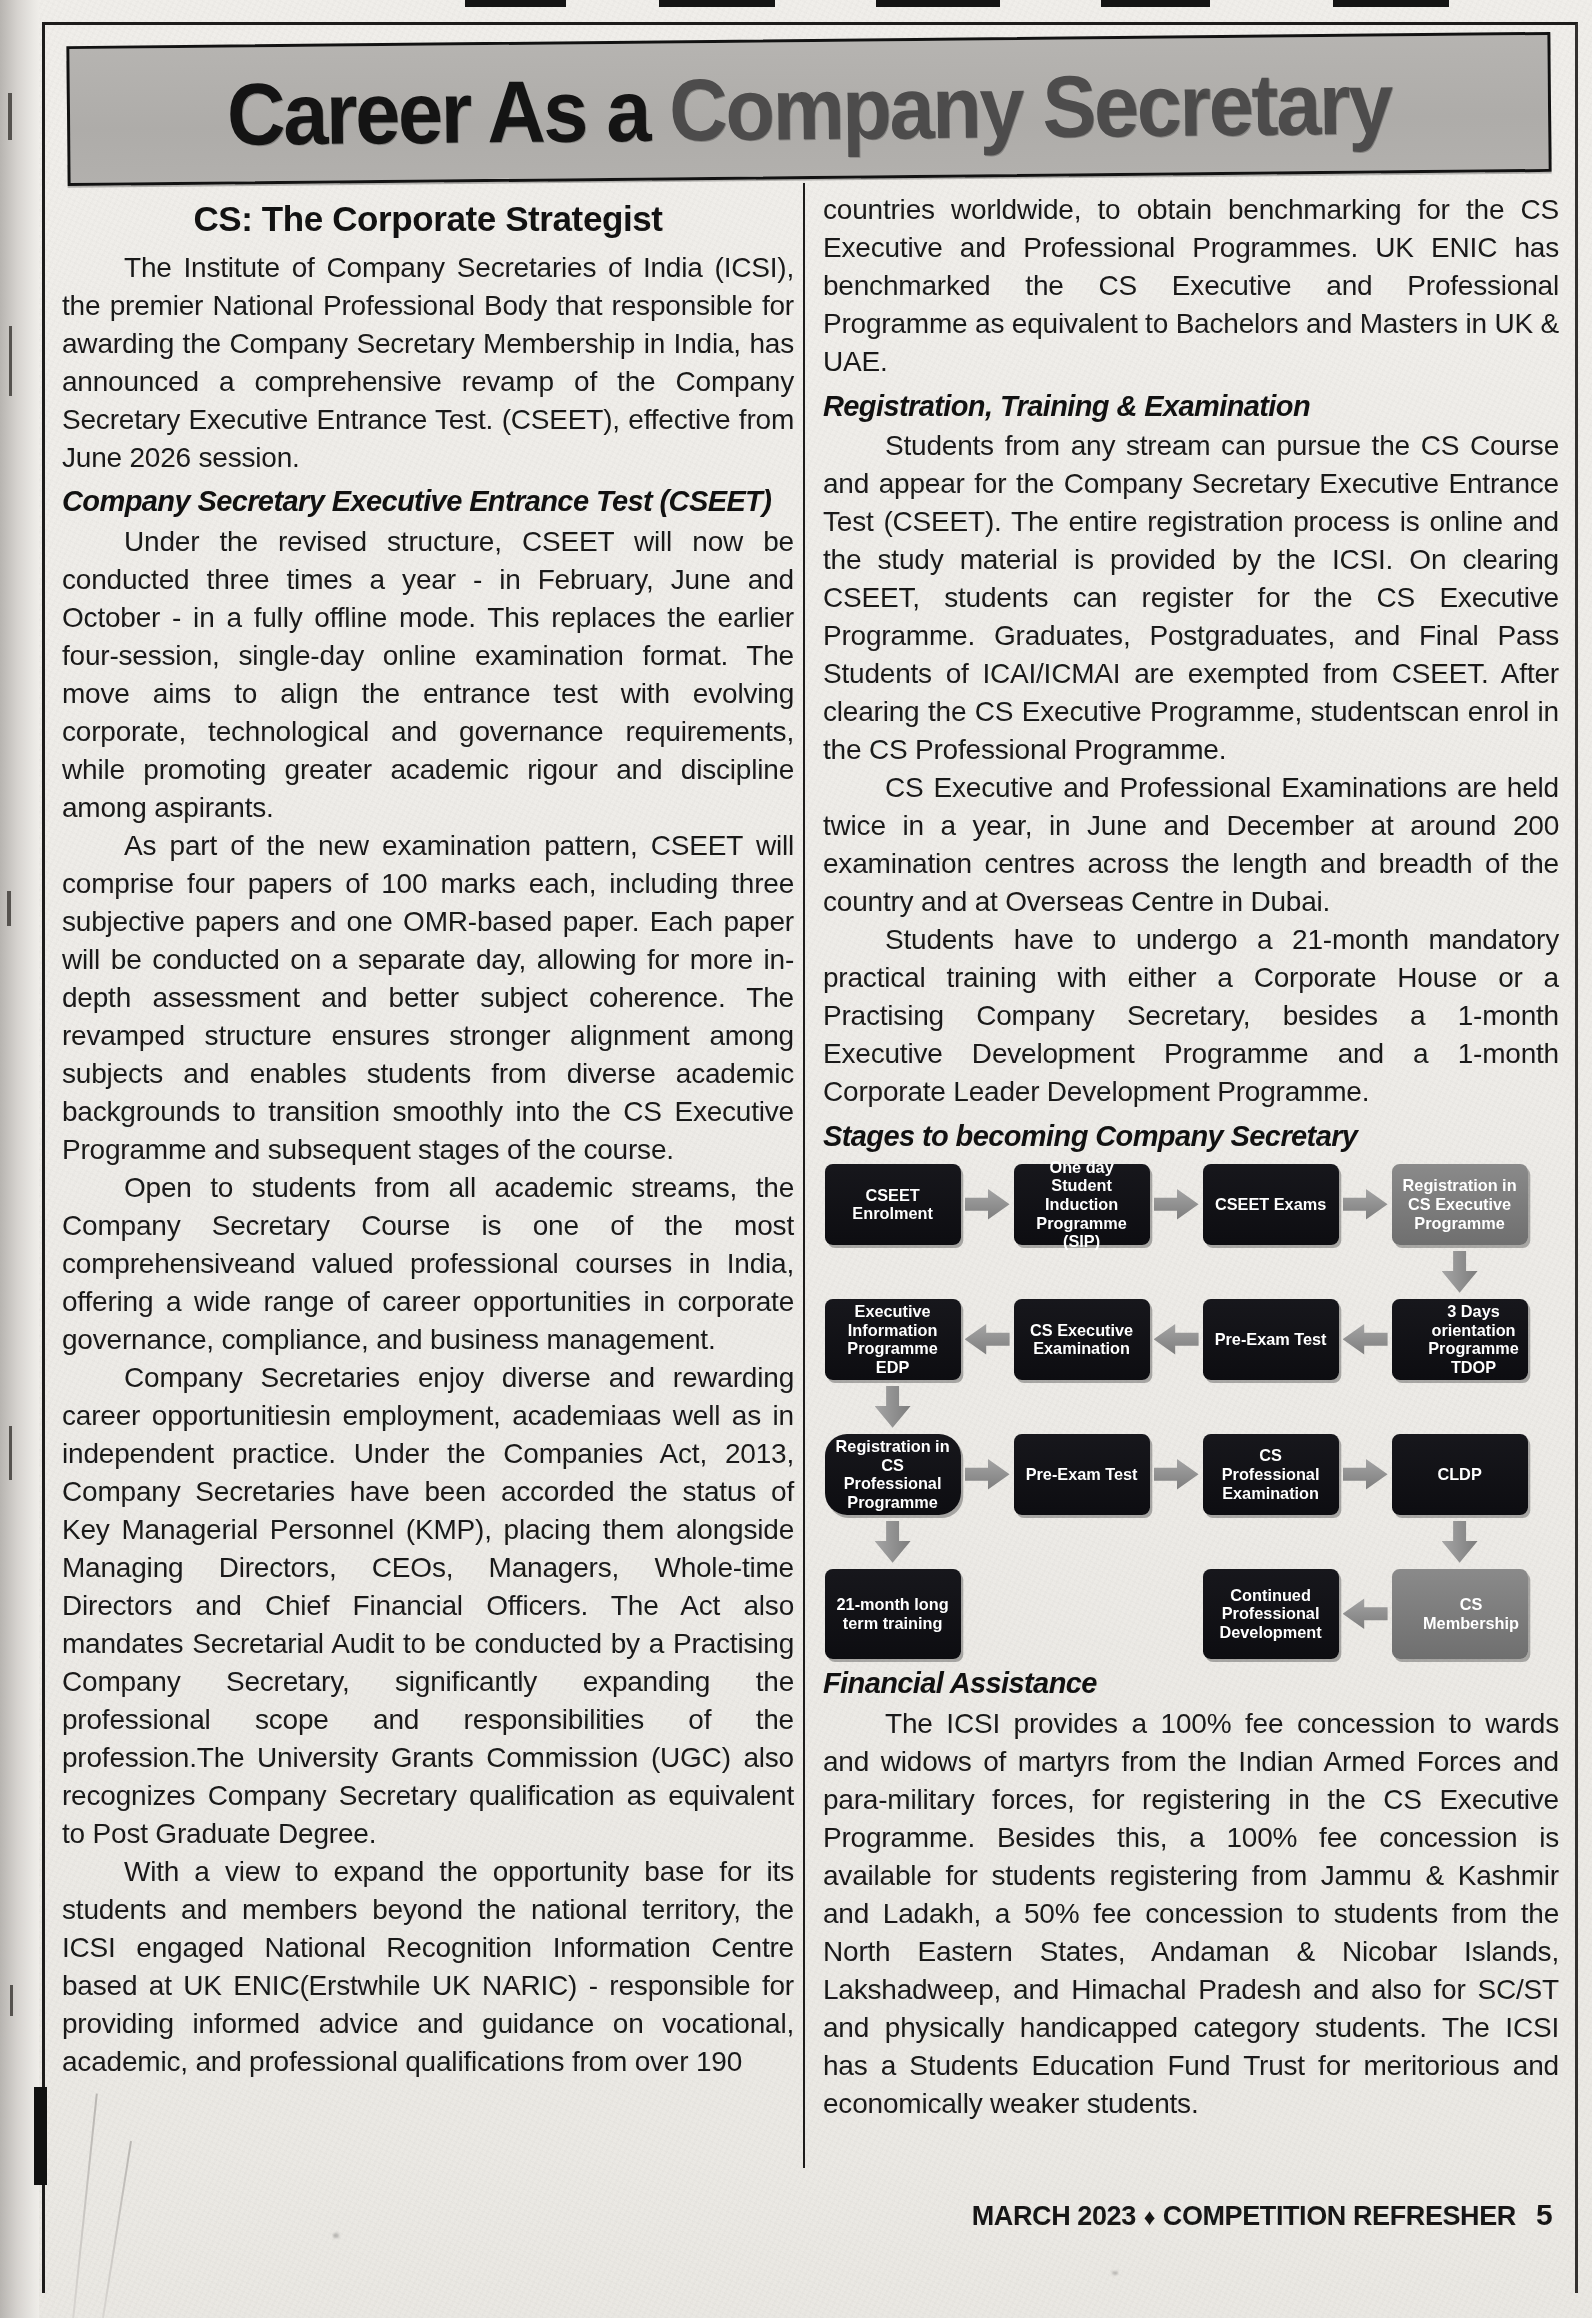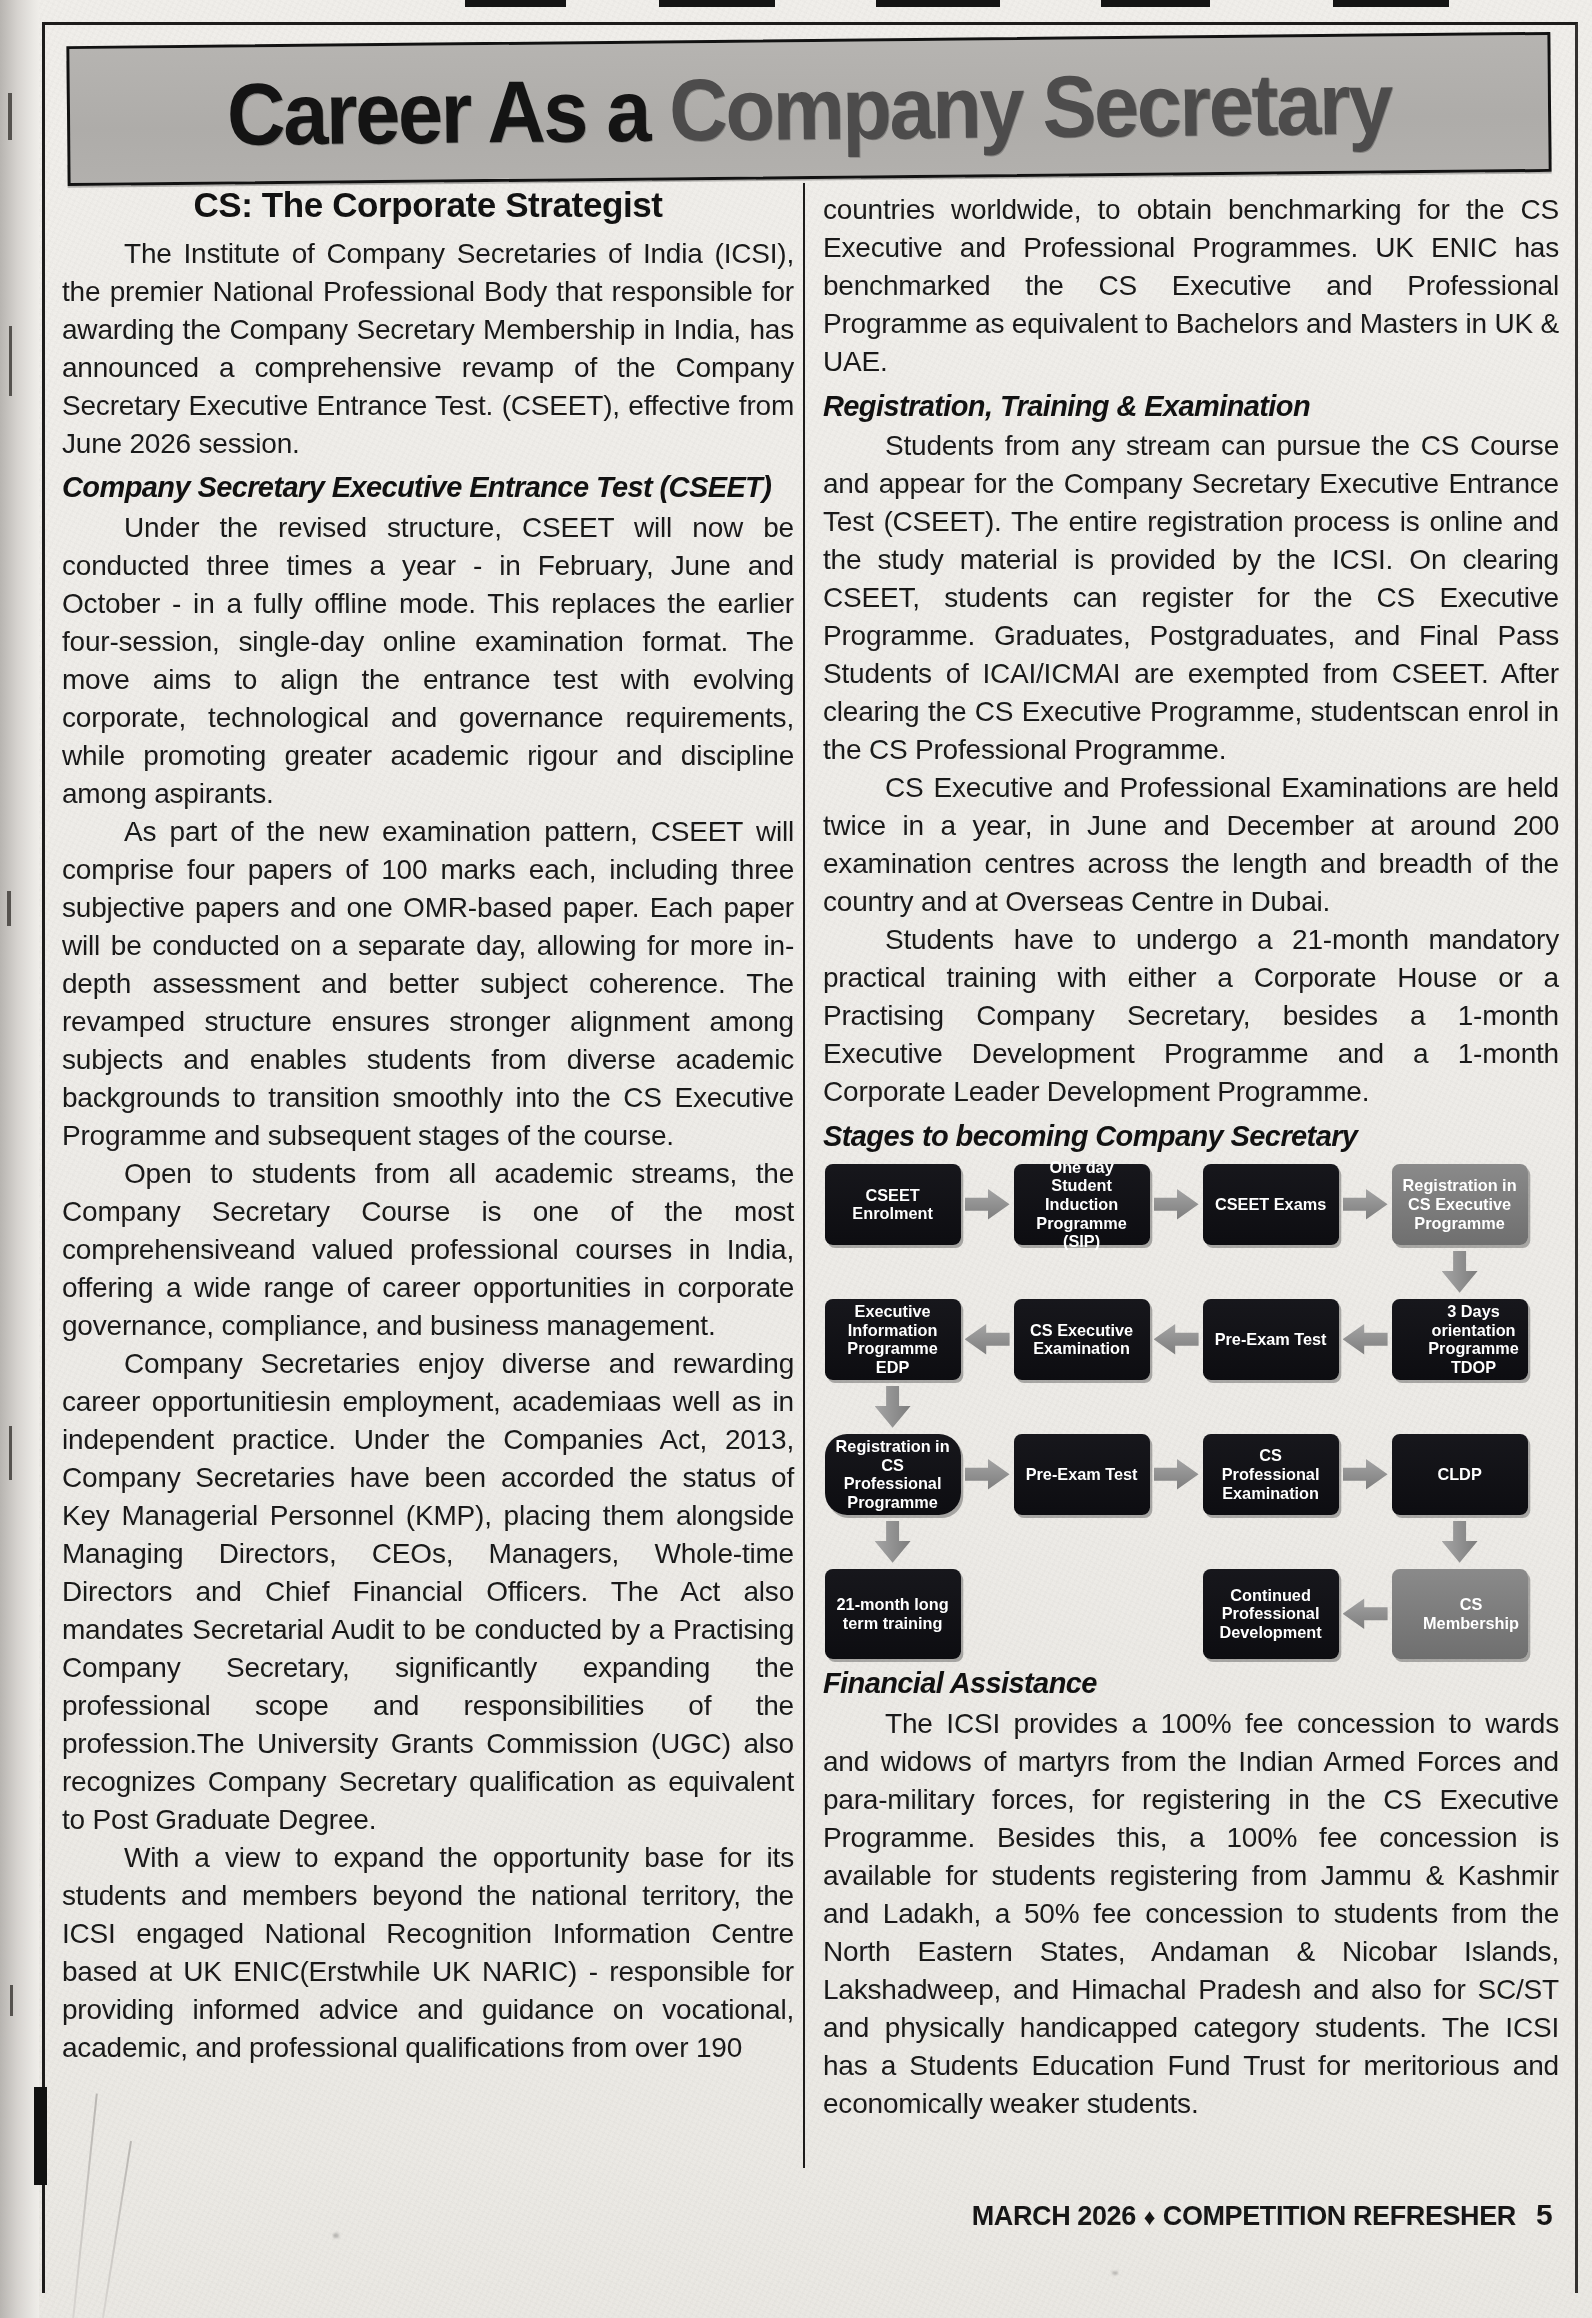--- a/index.html
+++ b/index.html
@@ -40,21 +40,21 @@
   }
   .masthead .title{
     font-size:81px;font-weight:bold;letter-spacing:-2.3px;white-space:nowrap;
     transform:scaleY(1.08);
     text-shadow:0.8px 0.8px 0 rgba(0,0,0,0.25);
   }
   .t-black{color:#141414;}
   .t-gray{color:#4d4c4c;}
   
   .divider{position:absolute;left:803px;top:183px;width:2.3px;height:1985px;background:#1c1b1a;}
-  .col{position:absolute;top:182px;}
+  .col{position:absolute;top:196px;}
   .col-left{left:62px;width:732px;}
   .col-right{left:823px;top:191px;width:736px;}
   p.body{
     margin:0;font-size:28px;line-height:38px;text-align:justify;
     text-indent:62px;color:#191919;letter-spacing:-0.2px;
   }
   p.body.no-indent{text-indent:0;}
   h2.cs-head{
     margin:0 0 7.8px 0;font-size:35px;line-height:45px;text-align:center;
     font-weight:bold;color:#121212;letter-spacing:-0.4px;
@@ -189,21 +189,21 @@
       <div class="fc-box" style="grid-row:7;grid-column:5;">Continued Professional Development</div>
       <div class="fc-arrow arrow-left" style="grid-row:7;grid-column:6;"></div>
       <div class="fc-box gray" style="grid-row:7;grid-column:7;padding-left:29px;">CS Membership</div>
     </div>
 
     <h3 class="sec">Financial Assistance</h3>
     <p class="body">The ICSI provides a 100% fee concession to wards and widows of martyrs from the Indian Armed Forces and para-military forces, for registering in the CS Executive Programme. Besides this, a 100% fee concession is available for students registering from Jammu &amp; Kashmir and Ladakh, a 50% fee concession to students from the North Eastern States, Andaman &amp; Nicobar Islands, Lakshadweep, and Himachal Pradesh and also for SC/ST and physically handicapped category students. The ICSI has a Students Education Fund Trust for meritorious and economically weaker students.</p>
   </div>
 
   <div class="footer">
-    <span>MARCH 2026</span><span class="diamond">♦</span><span>COMPETITION REFRESHER</span><span class="pg">5</span>
+    <span>MARCH 2023</span><span class="diamond">♦</span><span>COMPETITION REFRESHER</span><span class="pg">5</span>
   </div>
 
   <div class="bar-artifact"></div>
   <div class="curl" style="left:84px;top:2093px;height:226px;transform:rotate(6deg);"></div>
   <div class="curl" style="left:116px;top:2140px;height:179px;transform:rotate(9deg);"></div>
   <div class="smudge" style="left:1198px;top:93px;width:7.8px;height:4.7px;"></div>
   <div class="smudge" style="left:333px;top:2233px;width:6.2px;height:4.7px;"></div>
   <div class="smudge" style="left:1112px;top:2271px;width:6.2px;height:3.9px;"></div>
 </div>
 

